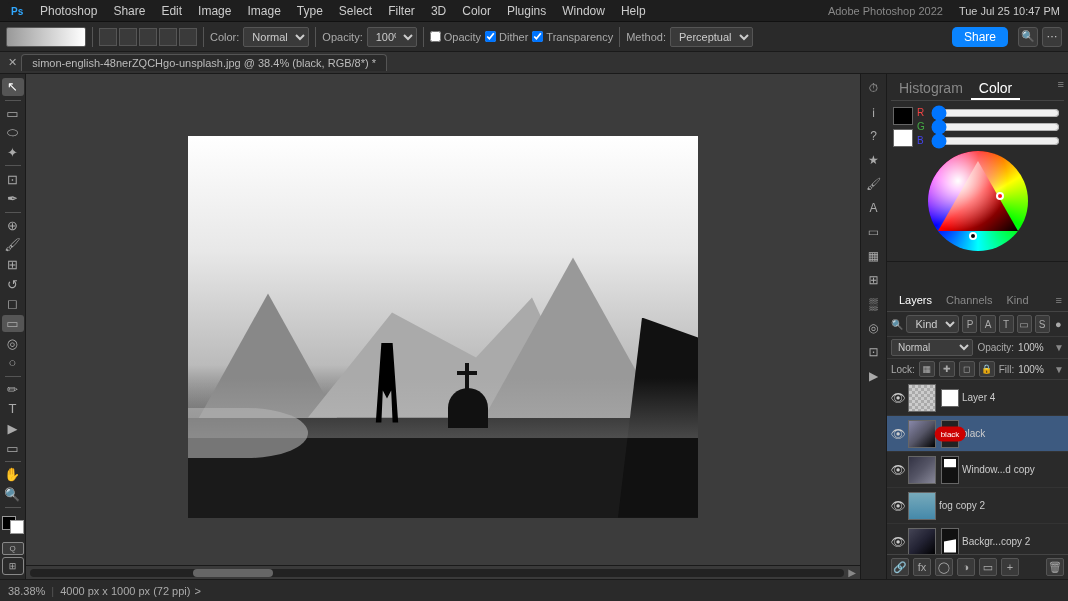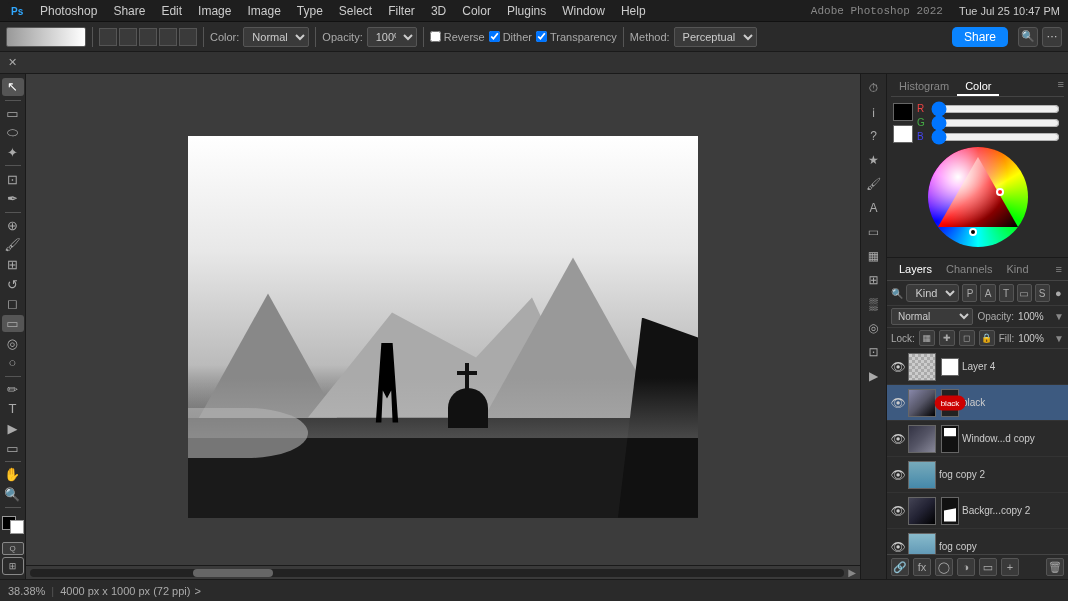--- a/index.html
+++ b/index.html
@@ -63,33 +63,33 @@
     
     #right-panel { width: 182px; background: #2a2a2a; border-left: 1px solid #1a1a1a; display: flex; flex-direction: column; overflow: hidden; }
 
     
     #right-mini-toolbar { width: 26px; background: #2a2a2a; border-left: 1px solid #1a1a1a; display: flex; flex-direction: column; align-items: center; padding: 4px 0; gap: 4px; }
     .right-tool { width: 20px; height: 20px; display: flex; align-items: center; justify-content: center; cursor: pointer; border-radius: 3px; color: #aaa; font-size: 12px; }
 
     
     #color-panel { background: #2a2a2a; border-bottom: 1px solid #1a1a1a; padding: 4px; }
     .panel-tabs { display: flex; border-bottom: 1px solid #444; margin-bottom: 4px; }
-    .panel-tab { padding: 2px 8px; font-size: 11px; color: #888; cursor: pointer; }
+    .panel-tab { padding: 2px 8px; font-size: 14px; color: #888; cursor: pointer; }
     .panel-tab.active { color: #fff; border-bottom: 2px solid #fff; }
     .color-wheel-container { position: relative; width: 100px; height: 100px; margin: 0 auto 6px; }
     .color-wheel { width: 100px; height: 100px; border-radius: 50%; background: conic-gradient(red, yellow, lime, cyan, blue, magenta, red); position: relative; overflow: hidden; }
     .color-wheel::after { content: ''; position: absolute; inset: 0; background: radial-gradient(circle at 30% 30%, white 0%, transparent 50%); border-radius: 50%; }
     .color-cursor { position: absolute; width: 8px; height: 8px; border-radius: 50%; border: 2px solid white; background: red; top: 45%; left: 72%; transform: translate(-50%, -50%); cursor: pointer; }
     .color-cursor-2 { position: absolute; width: 8px; height: 8px; border-radius: 50%; border: 2px solid white; background: #000; bottom: 15%; left: 45%; transform: translate(-50%, 50%); cursor: pointer; }
     .slider-row { display: flex; align-items: center; gap: 4px; margin-bottom: 3px; }
     .slider-row input[type=range] { flex: 1; height: 6px; cursor: pointer; }
     .slider-val { width: 28px; text-align: right; font-size: 10px; color: #aaa; }
 
     
-    #layers-panel { flex: 1; display: flex; flex-direction: column; overflow: hidden; }
+    #layers-panel { flex: 1; display: flex; flex-direction: column; overflow: hidden; margin-top: 27px; }
     .layers-header { display: flex; align-items: center; padding: 3px 6px; border-bottom: 1px solid #444; gap: 2px; }
     .layers-tab { padding: 2px 6px; font-size: 11px; cursor: pointer; color: #888; }
     .layers-tab.active { color: #fff; }
     .layers-filter-bar { display: flex; align-items: center; padding: 3px 4px; gap: 3px; border-bottom: 1px solid #3a3a3a; }
     .layers-search { background: #3a3a3a; border: 1px solid #555; color: #ccc; font-size: 11px; padding: 1px 4px; border-radius: 3px; width: 60px; }
     .filter-btn { width: 18px; height: 18px; background: #3a3a3a; border: 1px solid #555; border-radius: 2px; color: #aaa; font-size: 10px; display: flex; align-items: center; justify-content: center; cursor: pointer; }
     .layers-blend { display: flex; align-items: center; padding: 2px 4px; gap: 4px; border-bottom: 1px solid #3a3a3a; }
     .blend-select { background: #3a3a3a; border: 1px solid #555; color: #ccc; font-size: 10px; padding: 1px 2px; border-radius: 2px; flex: 1; cursor: pointer; }
     .opacity-label { font-size: 10px; color: #aaa; }
     .opacity-val { font-size: 10px; color: #ccc; width: 32px; }
@@ -146,21 +146,21 @@
   <span class="menu-item">Image</span>
   <span class="menu-item">Type</span>
   <span class="menu-item">Select</span>
   <span class="menu-item">Filter</span>
   <span class="menu-item">3D</span>
   <span class="menu-item">Color</span>
   <span class="menu-item">Plugins</span>
   <span class="menu-item">Window</span>
   <span class="menu-item">Help</span>
   <div class="menu-bar-right">
-    <span style="font-size:11px;color:#888;font-family:Liberation Mono, monospace;">Adobe Photoshop 2022</span>
+    <span style="font-size:11px;color:#888;">Adobe Photoshop 2022</span>
     <span style="margin-left:8px;">Tue Jul 25  10:47 PM</span>
   </div>
 </div>
 
 <div id="options-bar">
   <div class="opt-swatch" style="background: linear-gradient(to right, #999, #fff); width: 80px; height: 20px;"></div>
   <div class="opt-divider"></div>
   <span class="opt-label" style="font-size:16px; display:flex; gap:2px;">
     <span style="width:18px;height:18px;border:1px solid #555;background:#3a3a3a;cursor:pointer;display:inline-block;"></span>
     <span style="width:18px;height:18px;border:1px solid #555;background:#3a3a3a;cursor:pointer;display:inline-block;"></span>
@@ -174,21 +174,21 @@
     <option>Normal</option>
   </select>
   <div class="opt-divider"></div>
   <span class="opt-label">Opacity:</span>
   <select class="opt-select" style="width:50px;">
     <option>100%</option>
   </select>
   <div class="opt-divider"></div>
   <div class="opt-checkbox-group">
     <input type="checkbox" style="">
-    <span class="opt-label">Reverse</span>
+    <span class="opt-label">Opacity</span>
   </div>
   <div class="opt-checkbox-group">
     <input type="checkbox" checked="" style="">
     <span class="opt-label">Dither</span>
   </div>
   <div class="opt-checkbox-group">
     <input type="checkbox" checked="" style="">
     <span class="opt-label">Transparency</span>
   </div>
   <div class="opt-divider"></div>
@@ -196,20 +196,23 @@
   <select class="opt-select">
     <option>Perceptual</option>
   </select>
   <button class="opt-share-btn">Share</button>
   <div style="width:20px;height:20px;background:#3a3a3a;border:1px solid #555;border-radius:3px;margin-left:6px;display:flex;align-items:center;justify-content:center;cursor:pointer;">🔍</div>
   <div style="width:20px;height:20px;background:#3a3a3a;border:1px solid #555;border-radius:3px;display:flex;align-items:center;justify-content:center;cursor:pointer;">⋯</div>
 </div>
 
 <div id="tab-bar">
   <span style="color:#aaa;font-size:11px;margin-right:4px;">✕</span>
+  <div class="tab-item">
+    <span>simon-english-48nerZQCHgo-unsplash.jpg @ 38.4% (black, RGB/8*) *</span>
+  </div>
 </div>
 
 <div id="main">
 
   <div id="left-toolbar">
     <div class="tool-btn active">↖</div>
     <div class="tool-divider"></div>
     <div class="tool-btn">▭</div>
     <div class="tool-btn">⬭</div>
     <div class="tool-btn">✦</div>

